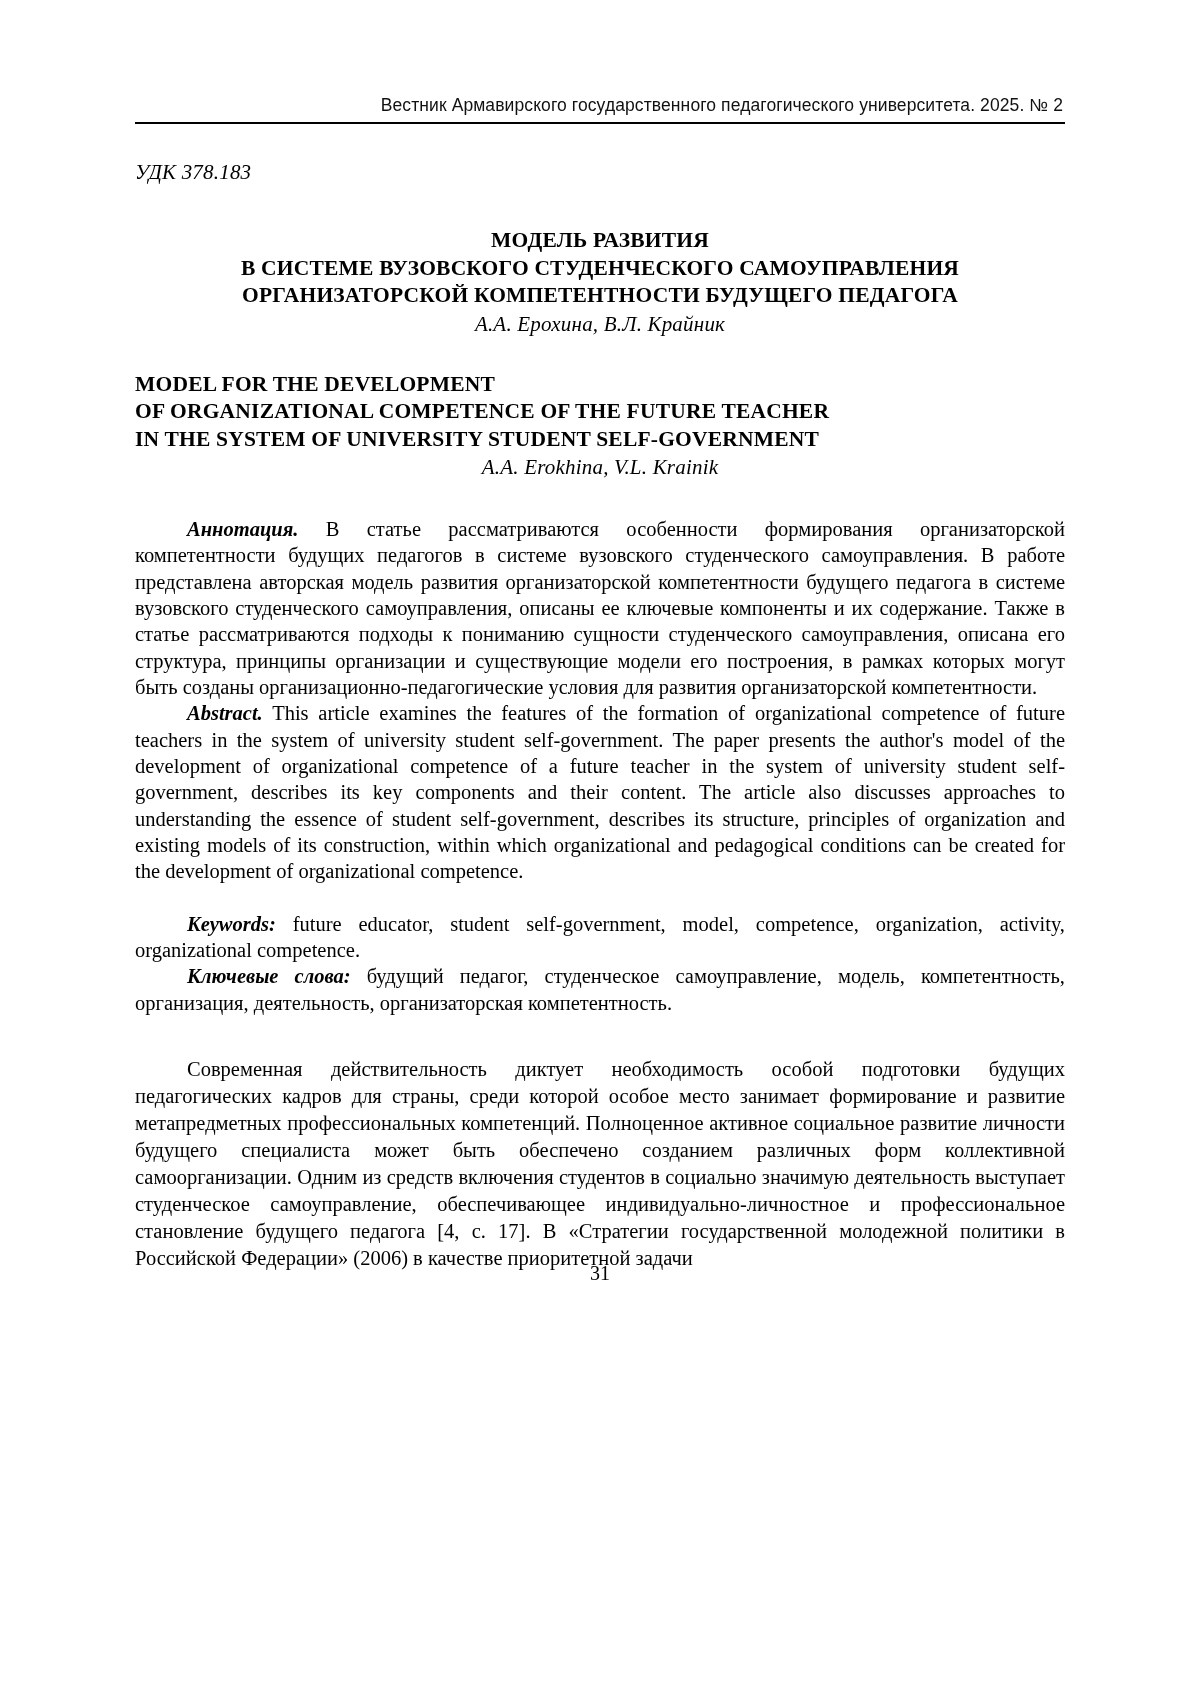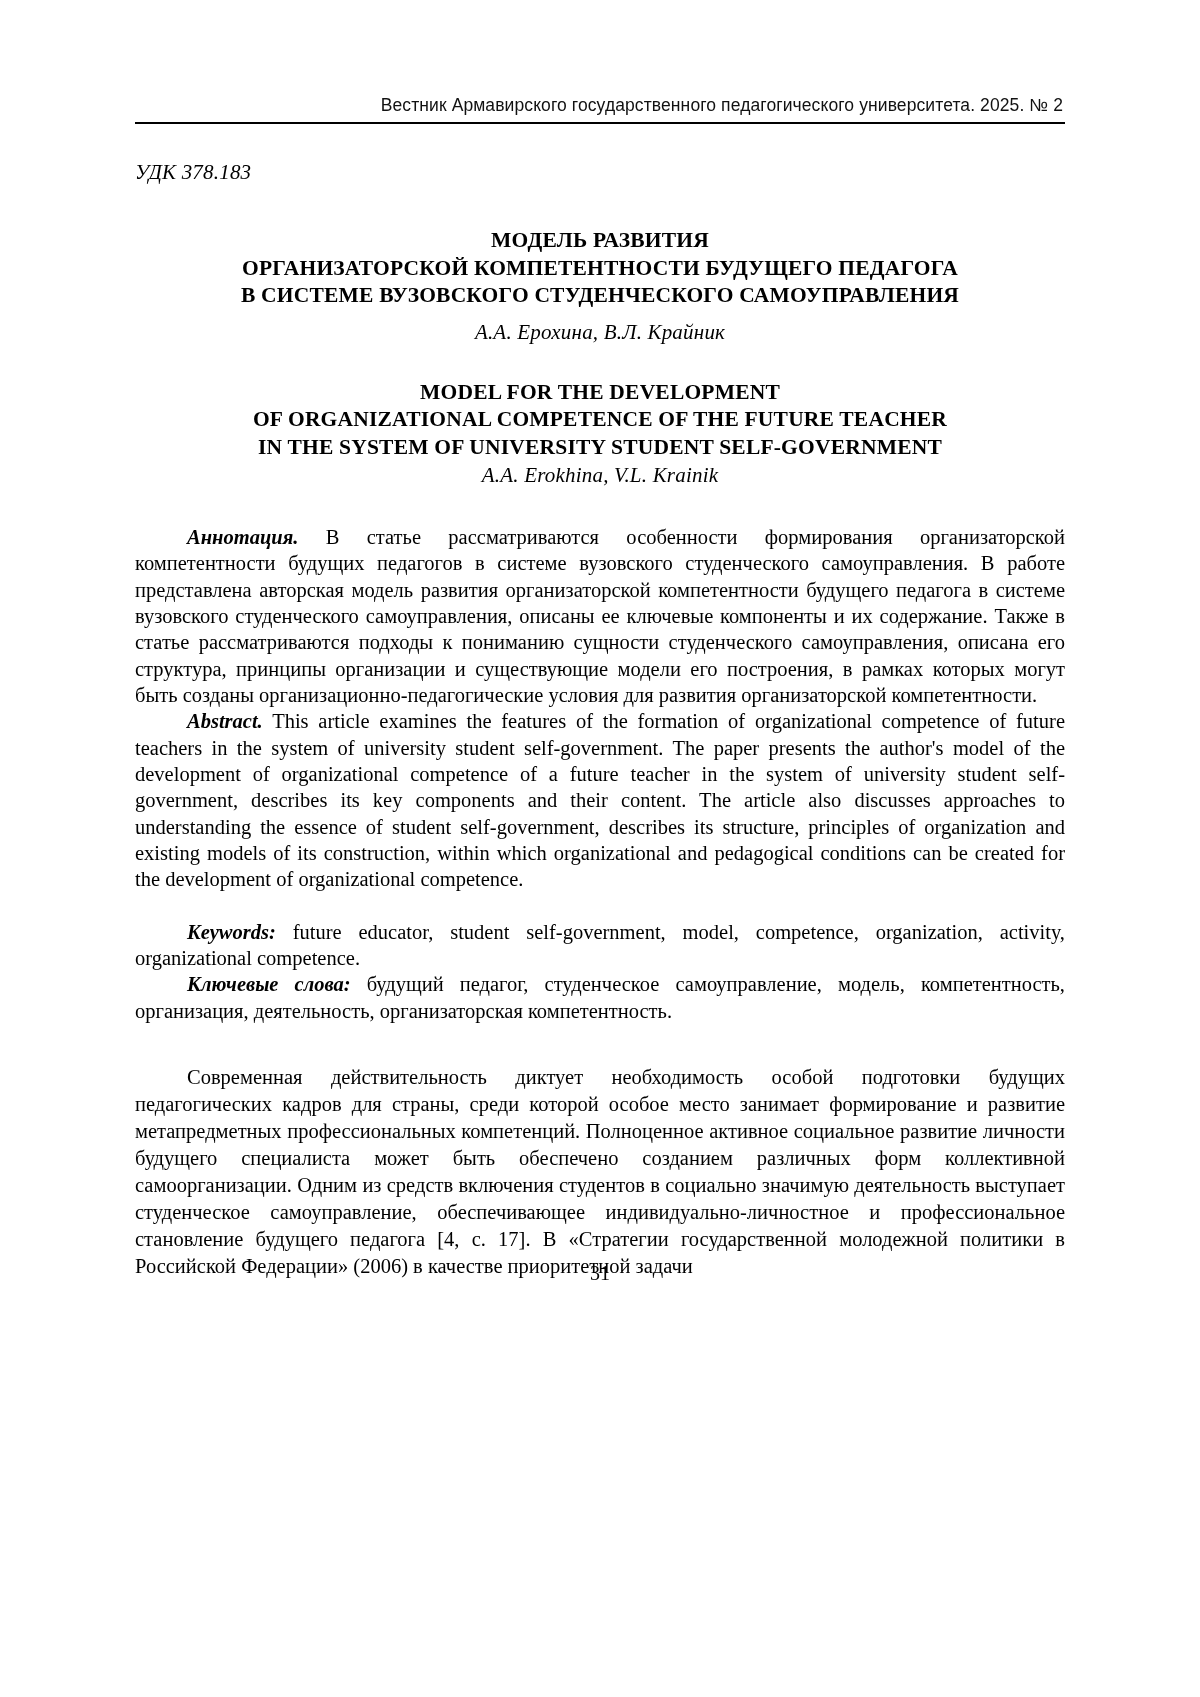--- a/index.html
+++ b/index.html
@@ -43,25 +43,24 @@
     text-align: center;
     font-weight: bold;
     font-size: 21.5px;
     line-height: 1.28;
     letter-spacing: 0.2px;
   }
   .authors-ru {
     text-align: center;
     font-style: italic;
     font-size: 21px;
-    margin-top: 10px;
+    margin-top: 2px;
     letter-spacing: 0.2px;
   }
   .title-en {
-    text-align: center;
     font-weight: bold;
     font-size: 21.5px;
     line-height: 1.28;
     margin-top: 34px;
     letter-spacing: 0.2px;
   }
   .authors-en {
     text-align: center;
     font-style: italic;
     font-size: 21px;
@@ -106,22 +105,22 @@
 
 <div class="page">
 
   <div class="runhead">Вестник Армавирского государственного педагогического университета. 2025. № 2</div>
   <div class="runhead-rule"></div>
 
   <div class="udk">УДК 378.183</div>
 
   <div class="title-ru">
     <div>МОДЕЛЬ РАЗВИТИЯ</div>
+    <div>В СИСТЕМЕ ВУЗОВСКОГО СТУДЕНЧЕСКОГО САМОУПРАВЛЕНИЯ</div>
     <div>ОРГАНИЗАТОРСКОЙ КОМПЕТЕНТНОСТИ БУДУЩЕГО ПЕДАГОГА</div>
-    <div>В СИСТЕМЕ ВУЗОВСКОГО СТУДЕНЧЕСКОГО САМОУПРАВЛЕНИЯ</div>
   </div>
   <div class="authors-ru">А.А. Ерохина, В.Л. Крайник</div>
 
   <div class="title-en">
     <div>MODEL FOR THE DEVELOPMENT</div>
     <div>OF ORGANIZATIONAL COMPETENCE OF THE FUTURE TEACHER</div>
     <div>IN THE SYSTEM OF UNIVERSITY STUDENT SELF-GOVERNMENT</div>
   </div>
   <div class="authors-en">A.A. Erokhina, V.L. Krainik</div>
 

